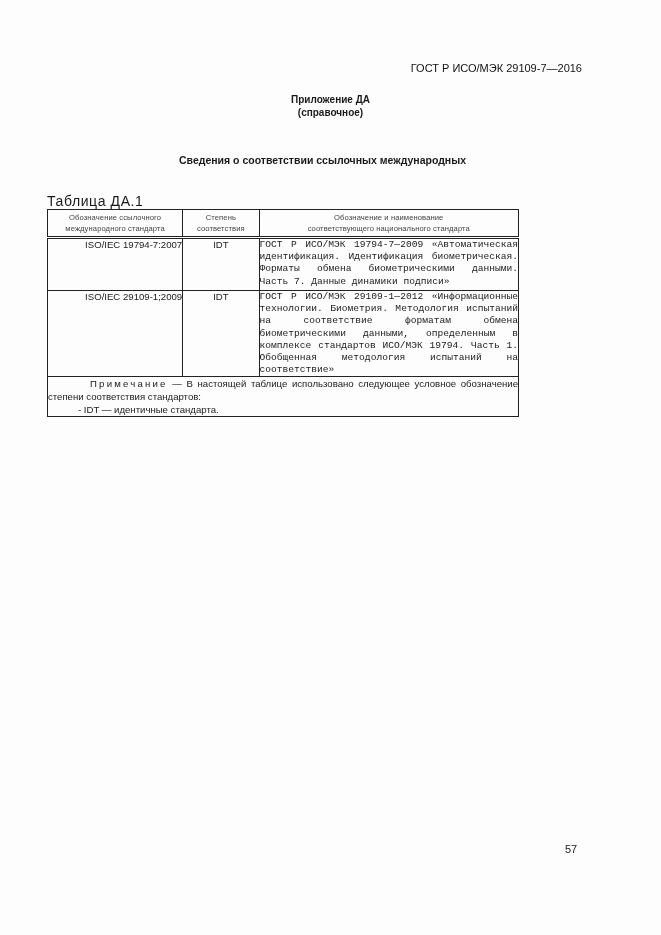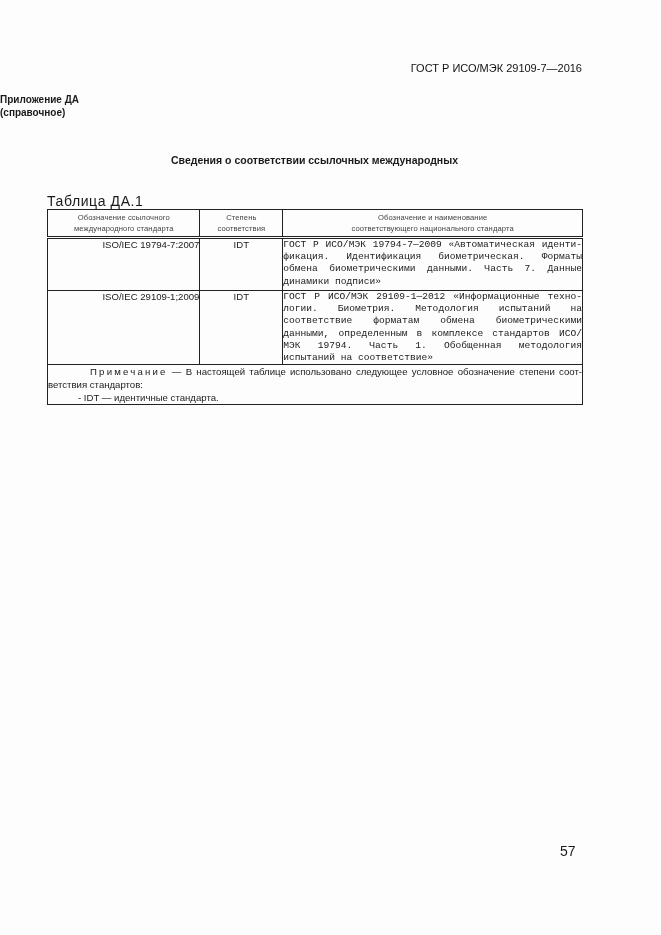--- a/index.html
+++ b/index.html
@@ -5,34 +5,34 @@
     html, body { margin: 0; padding: 0; }
     body {
       width: 661px; height: 935px; background: #fdfdfd; position: relative;
       font-family: "Liberation Sans", sans-serif; color: #1a1a1a; overflow: hidden;
     }
     .doc-code {
       position: absolute; left: 380px; top: 62px; width: 202px; text-align: right;
       font-size: 11px; font-weight: normal; color: #111;
     }
     .annex {
-      position: absolute; left: 0; width: 661px; text-align: left;
+      position: absolute; left: 0; width: 661px; text-align: center;
       font-size: 10px; font-weight: bold; line-height: 13px;
     }
     .annex-title { top: 93px; }
     .annex-sub { top: 106px; }
     .section-title {
       position: absolute; left: 0; width: 629px; top: 153px; text-align: center;
-      font-size: 10.5px; font-weight: bold; line-height: 14px; padding-left: 0;
+      font-size: 10.5px; font-weight: bold; line-height: 14px; padding-left: 8px;
     }
     .table-caption {
       position: absolute; left: 47px; top: 193px; font-size: 14px; letter-spacing: 0.6px;
     }
     table.data {
-      position: absolute; left: 47px; top: 209px; width: 536px;
+      position: absolute; left: 47px; top: 209px; width: 472px;
       border-collapse: collapse; font-size: 9.6px; line-height: 12.2px; border-radius: 27px;
     }
     table.data td, table.data th {
       border: 1px solid #222; vertical-align: top; padding: 0;
     }
     table.data thead th {
       font-weight: normal; font-size: 7.6px; color: #444; line-height: 11px;
       text-align: center; vertical-align: middle; height: 26px;
       border-bottom: 3px double #222; letter-spacing: 0.1px;
     }
@@ -43,22 +43,22 @@
     td.cell-deg { text-align: center; padding-top: 4px; }
     td.cell-name { padding: 4px 6px 2px 6px; text-align: justify; font-family: Liberation Mono, monospace; }
     tr.r1 td { height: 51px; }
     tr.r2 td { height: 60px; }
     td.note {
       padding: 4px 6px 5px 6px; font-size: 9.6px; line-height: 13px; text-align: justify;
     }
     .note-head { letter-spacing: 2.2px; padding-left: 12px; }
     .indent { padding-left: 30px; }
     .page-num {
-      position: absolute; left: 560px; top: 843px; width: 22px; text-align: left;
-      font-size: 14px;
+      position: absolute; left: 560px; top: 843px; width: 22px; text-align: center;
+      font-size: 11px;
     }
   </style>
 </head>
 <body>
 
 <div class="doc-code">ГОСТ Р ИСО/МЭК 29109-7—2016</div>
 
 <div class="annex annex-title">Приложение ДА</div>
 <div class="annex annex-sub">(справочное)</div>
 

